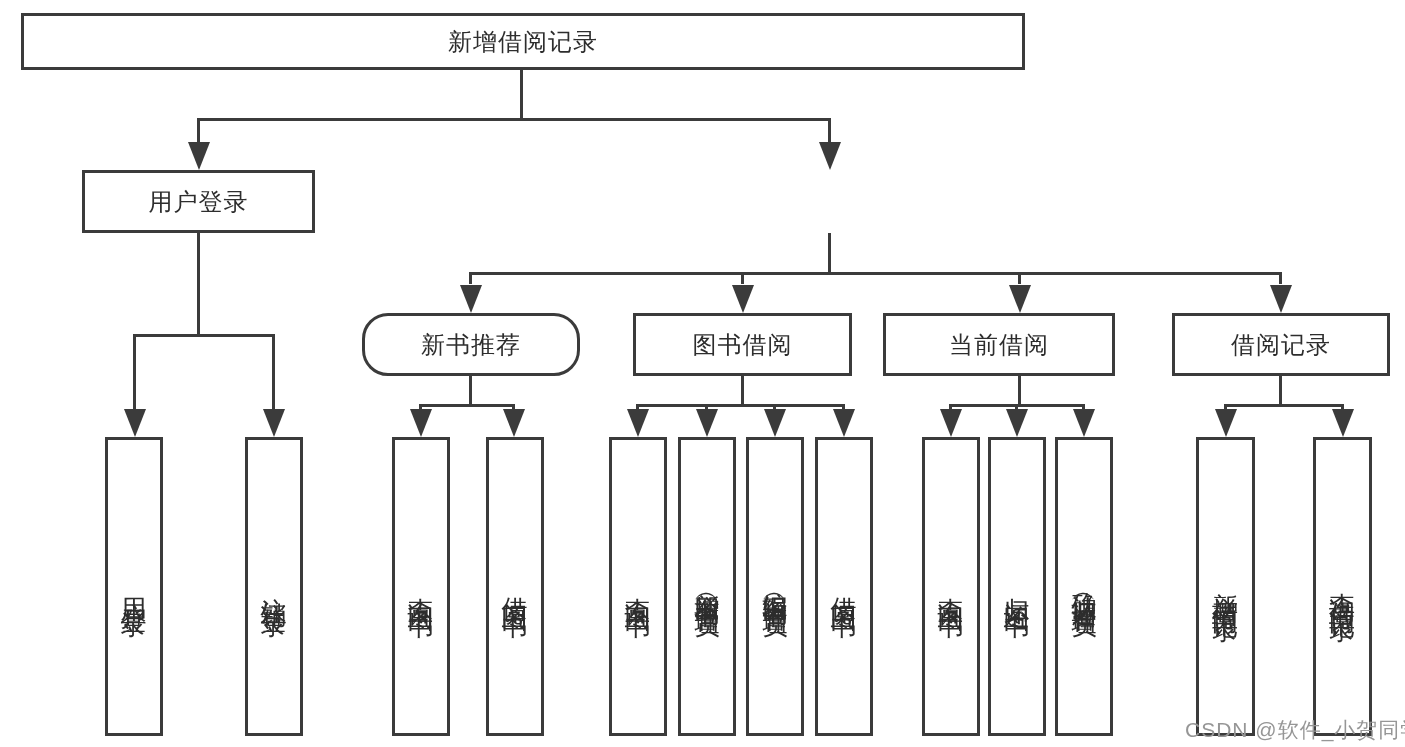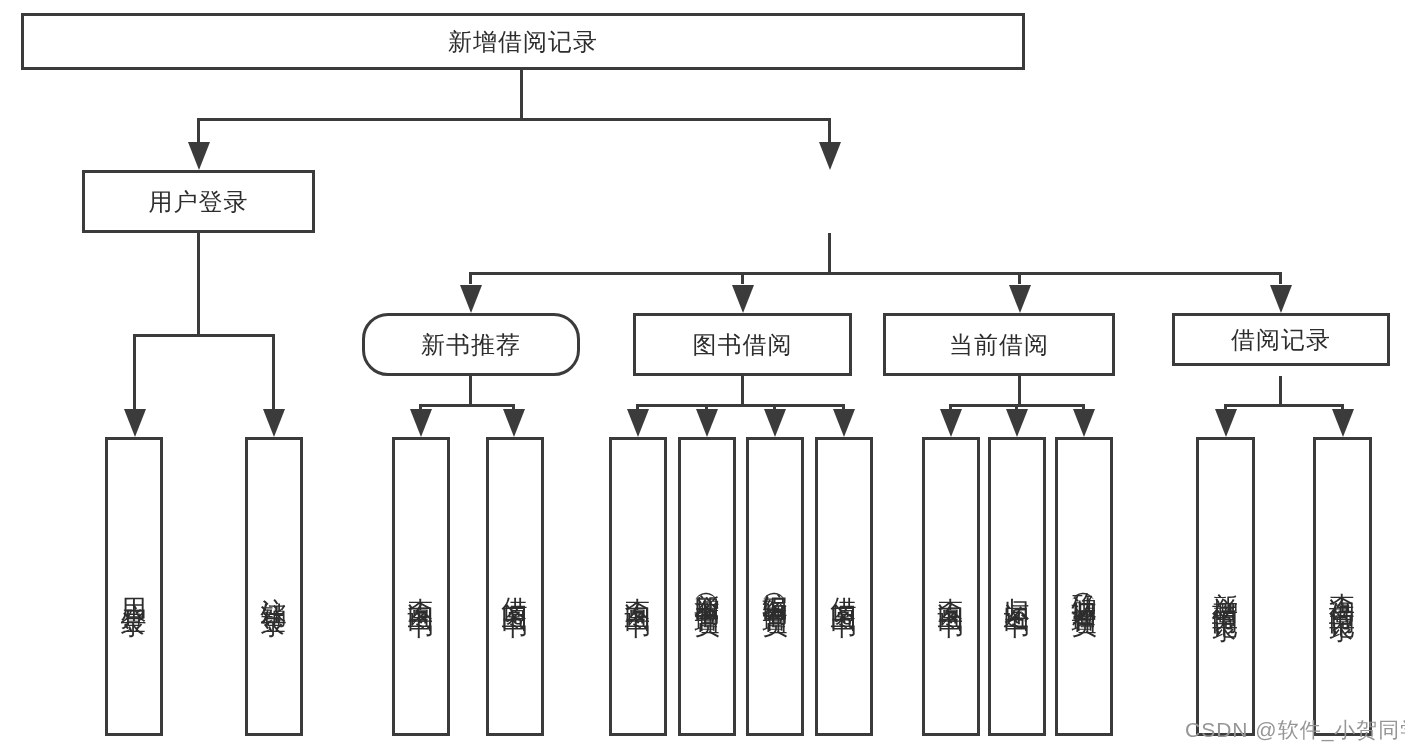--- a/index.html
+++ b/index.html
@@ -93,21 +93,21 @@
 
   <div class="box hbox" style="left:362px;top:313px;width:218px;height:63px;border-radius:26px;">
     <span>新书推荐</span>
   </div>
   <div class="box hbox" style="left:633px;top:313px;width:219px;height:63px;text-align:center;">
     <span>图书借阅</span>
   </div>
   <div class="box hbox" style="left:883px;top:313px;width:232px;height:63px;">
     <span>当前借阅</span>
   </div>
-  <div class="box hbox" style="left:1172px;top:313px;width:218px;height:53px;">
+  <div class="box hbox" style="left:1172px;top:313px;width:218px;height:63px;">
     <span>借阅记录</span>
   </div>
 
   <div class="vline" style="left:469px;top:376px;height:30px;"></div>
   <div class="hline" style="left:419px;top:404px;width:96px;"></div>
   <div class="vline" style="left:419px;top:404px;height:8px;"></div>
   <div class="arrow" style="left:410px;top:409px;"></div>
   <div class="vline" style="left:512px;top:404px;height:8px;"></div>
   <div class="arrow" style="left:503px;top:409px;"></div>
 

